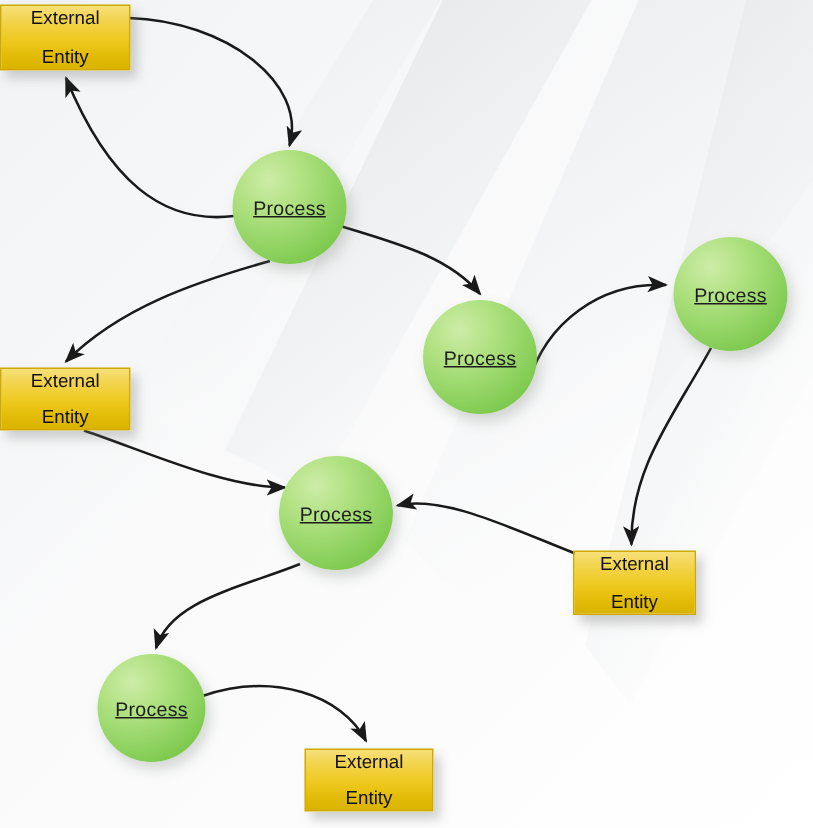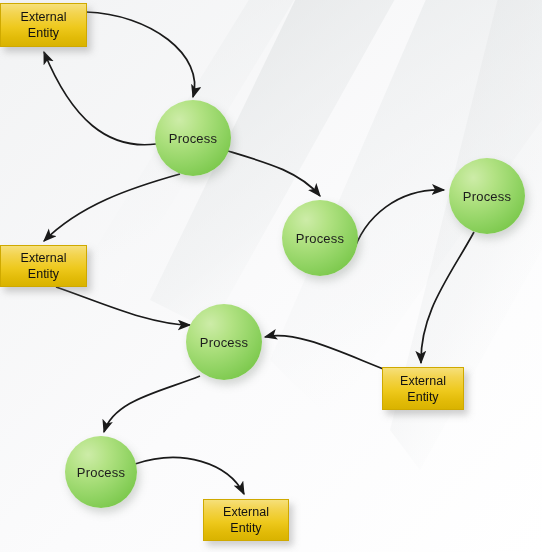--- a/index.html
+++ b/index.html
@@ -24,28 +24,29 @@
   
   .process{
     border-radius:50%;
     background:
       radial-gradient(circle at 32% 26%, #cdeca8 0%, #b2e283 28%, #8ed260 62%, #74c444 88%, #6cbd3d 100%);
     box-shadow:3px 5px 9px rgba(120,130,120,0.30);
     display:flex;align-items:center;justify-content:center;
     color:#1d1d1d;
     font-size:13px;
     letter-spacing:.2px;
+    text-decoration:underline;
   }
 
   
   .entity{
     background:linear-gradient(180deg,#f6e07a 0%,#f3d44f 22%,#eec91d 55%,#e2bb08 80%,#d9b300 100%);
     border:1px solid #cfa900;
     box-shadow:4px 5px 7px rgba(120,120,120,0.35);
-    display:flex;flex-direction:column;align-items:center;justify-content:center;
+    display:flex;flex-direction:column;align-items:center;justify-content:space-between;
     color:#111;
     font-size:12.5px;
     line-height:16px;
     text-align:center;
   }
   .entity span{display:block;}
 </style>
 </head>
 <body>
 

